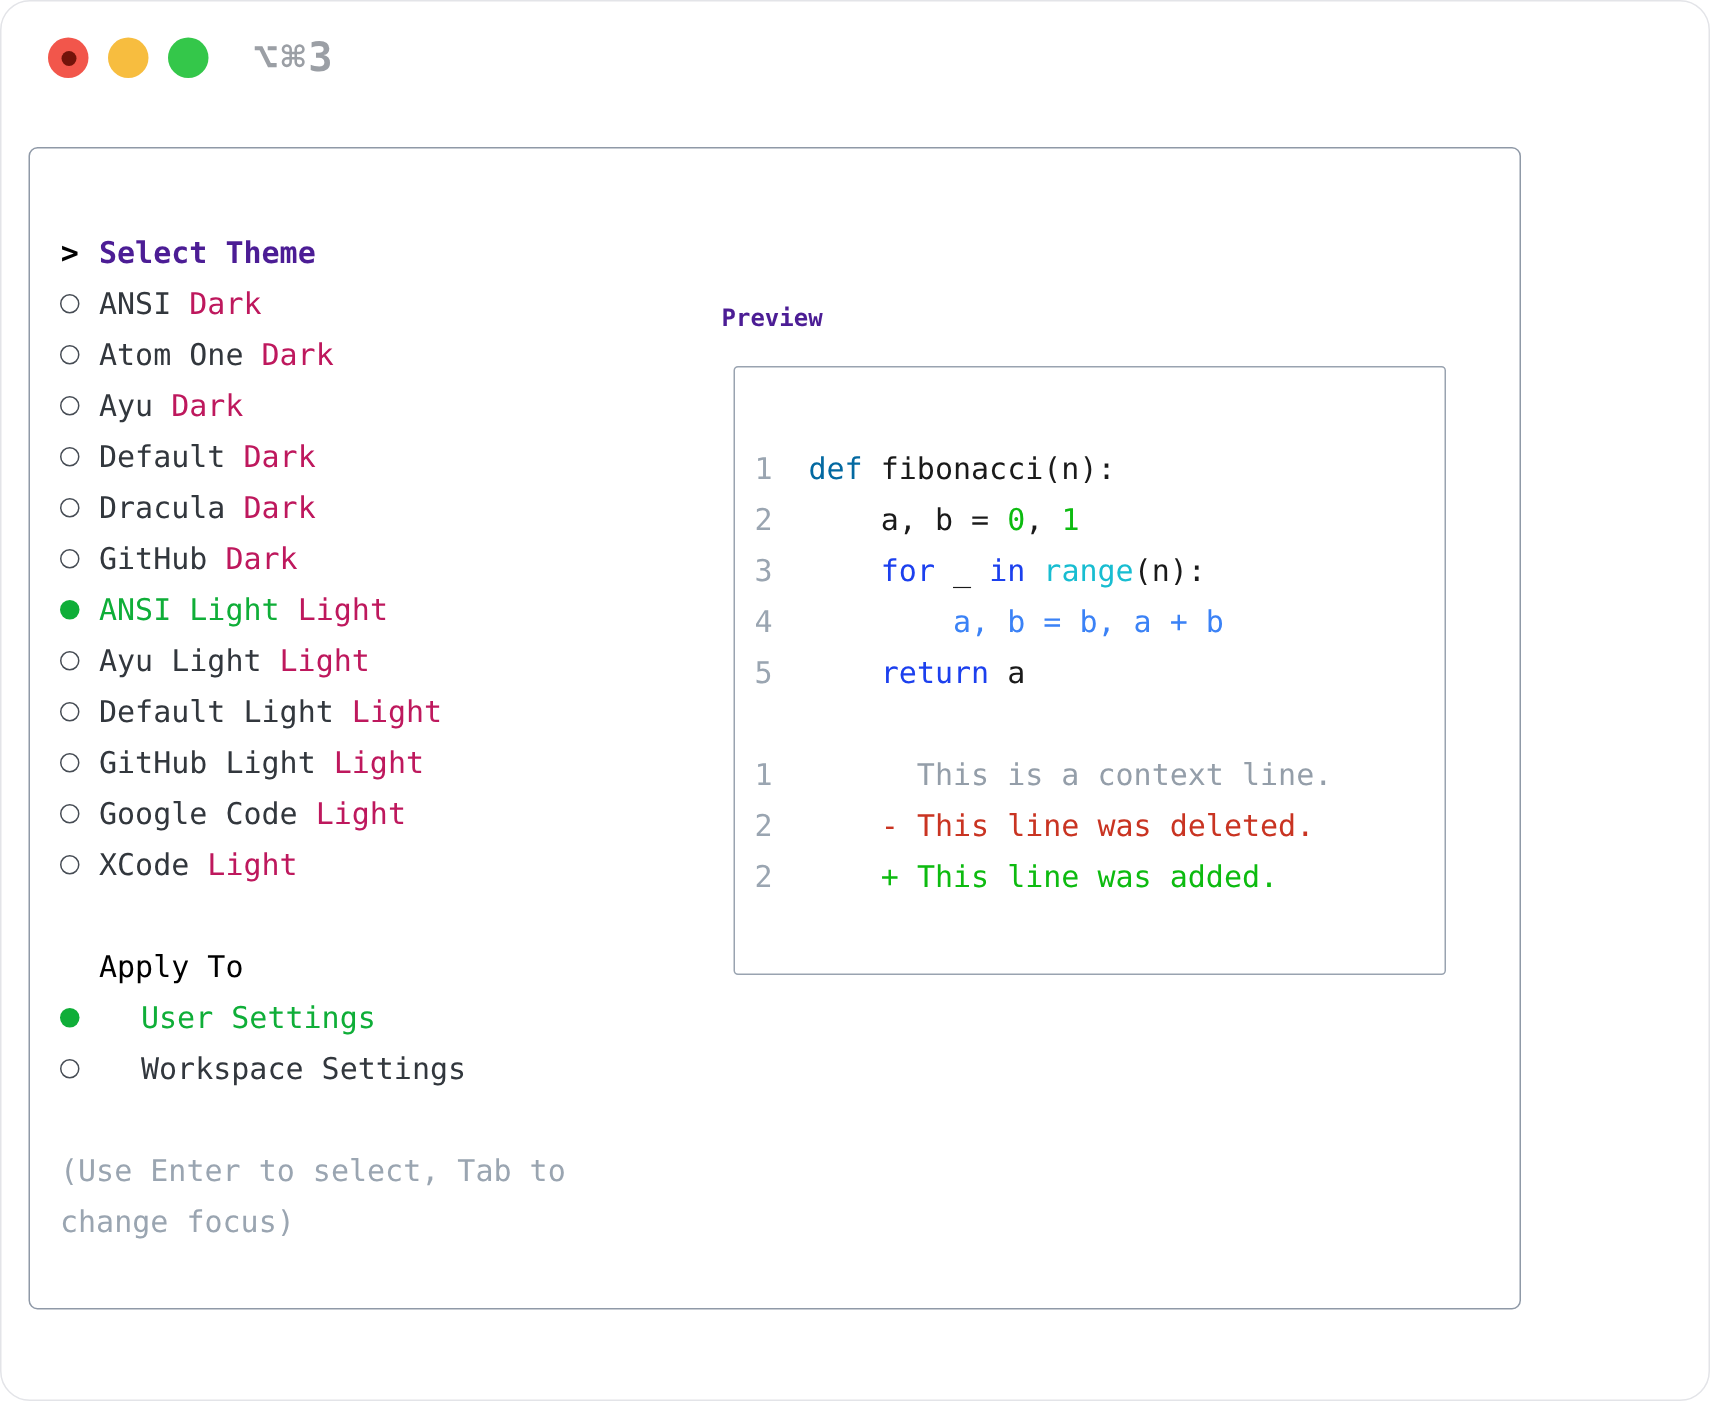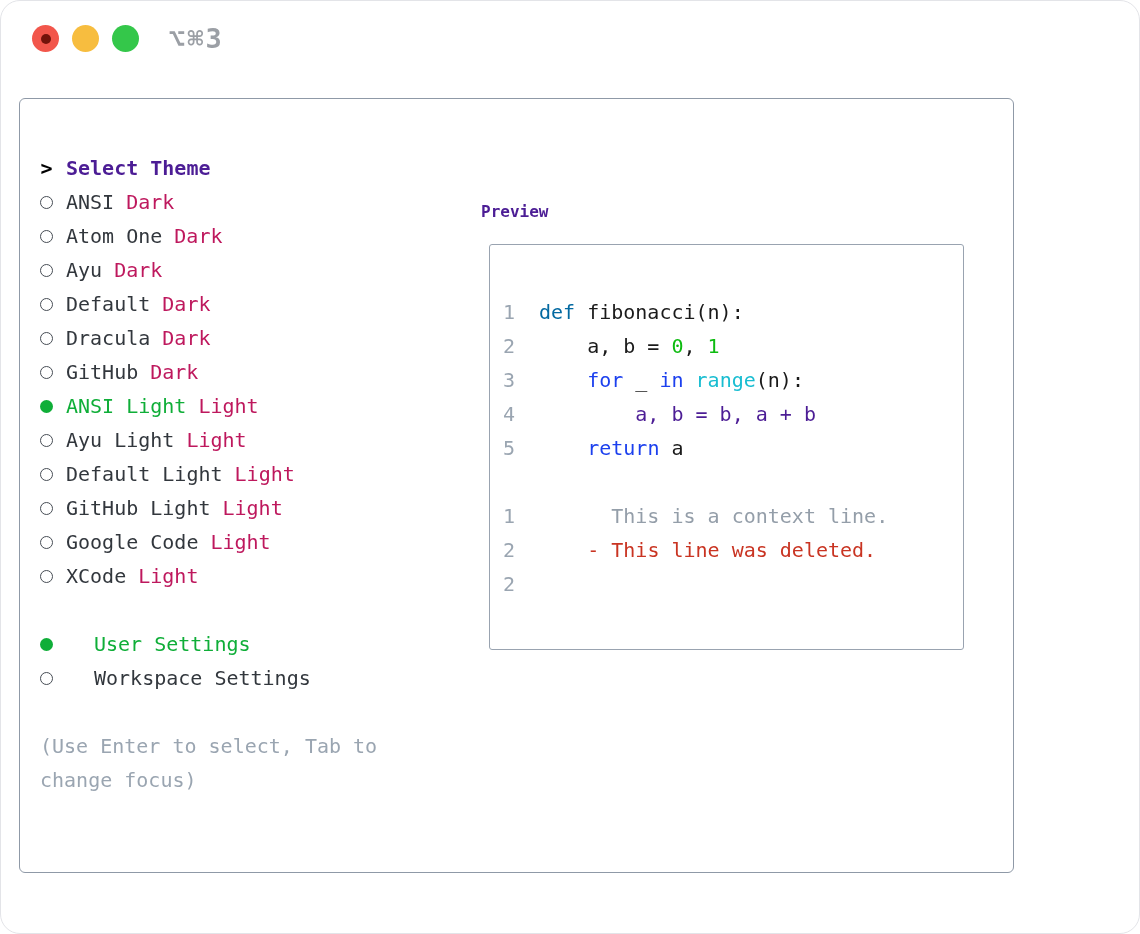--- a/index.html
+++ b/index.html
@@ -128,20 +128,24 @@
         <span class="ivariant">Light</span>
       </div>
       <div class="row theme-item">
         <span class="marker"><span class="ring"></span></span>
         <span class="iname">XCode</span>
         <span class="ivariant">Light</span>
       </div>
 
       <div class="spacer"></div>
 
+      <div class="row">
+        <span class="marker"></span>
+        <span class="h2text">Apply To</span>
+      </div>
       <div class="row apply-item selected">
         <span class="marker"><span class="dotsel"></span></span>
         <span class="applyname">User Settings</span>
       </div>
       <div class="row apply-item">
         <span class="marker"><span class="ring"></span></span>
         <span class="applyname">Workspace Settings</span>
       </div>
 
       <div class="spacer"></div>
@@ -159,34 +163,34 @@
         <div class="cline">
           <span class="ln">1</span><span class="cseg" style="color: #0369a1;">def</span><span class="cseg" style="color: rgb(26, 26, 26);"> fibonacci(n):</span>
         </div>
         <div class="cline">
           <span class="ln">2</span><span class="cseg" style="color: rgb(26, 26, 26);">    a, b = </span><span class="cseg" style="color: rgb(13, 187, 16);">0</span><span class="cseg" style="color: rgb(26, 26, 26);">, </span><span class="cseg" style="color: rgb(13, 187, 16);">1</span>
         </div>
         <div class="cline">
           <span class="ln">3</span><span class="cseg" style="color: rgb(26, 26, 26);">    </span><span class="cseg" style="color: rgb(28, 64, 238);">for</span><span class="cseg" style="color: rgb(26, 26, 26);"> _ </span><span class="cseg" style="color: rgb(28, 64, 238);">in</span><span class="cseg" style="color: rgb(26, 26, 26);"> </span><span class="cseg" style="color: rgb(24, 189, 209);">range</span><span class="cseg" style="color: rgb(26, 26, 26);">(n):</span>
         </div>
         <div class="cline">
-          <span class="ln">4</span><span class="cseg" style="color: #4c1d95;">        a, b = b, a + b</span>
+          <span class="ln">4</span><span class="cseg" style="color: #3b82f6;">        a, b = b, a + b</span>
         </div>
         <div class="cline">
           <span class="ln">5</span><span class="cseg" style="color: rgb(26, 26, 26);">    </span><span class="cseg" style="color: rgb(28, 64, 238);">return</span><span class="cseg" style="color: rgb(26, 26, 26);"> a</span>
         </div>
         <div class="cline">
           <span class="ln"></span>
         </div>
         <div class="cline">
           <span class="ln">1</span><span class="cseg" style="color: rgb(148, 158, 169);">      This is a context line.</span>
         </div>
         <div class="cline">
           <span class="ln">2</span><span class="cseg" style="color: rgb(26, 26, 26);">    </span><span class="cseg" style="color: rgb(201, 52, 34);">- This line was deleted.</span>
         </div>
         <div class="cline">
-          <span class="ln">2</span><span class="cseg" style="color: rgb(26, 26, 26);">    </span>
+          <span class="ln">2</span><span class="cseg" style="color: rgb(26, 26, 26);">    </span><span class="cseg" style="color: rgb(13, 187, 16);">+ This line was added.</span>
         </div>
       </div>
     </div>
 
   </div>
 </div>
 
 </body></html>

